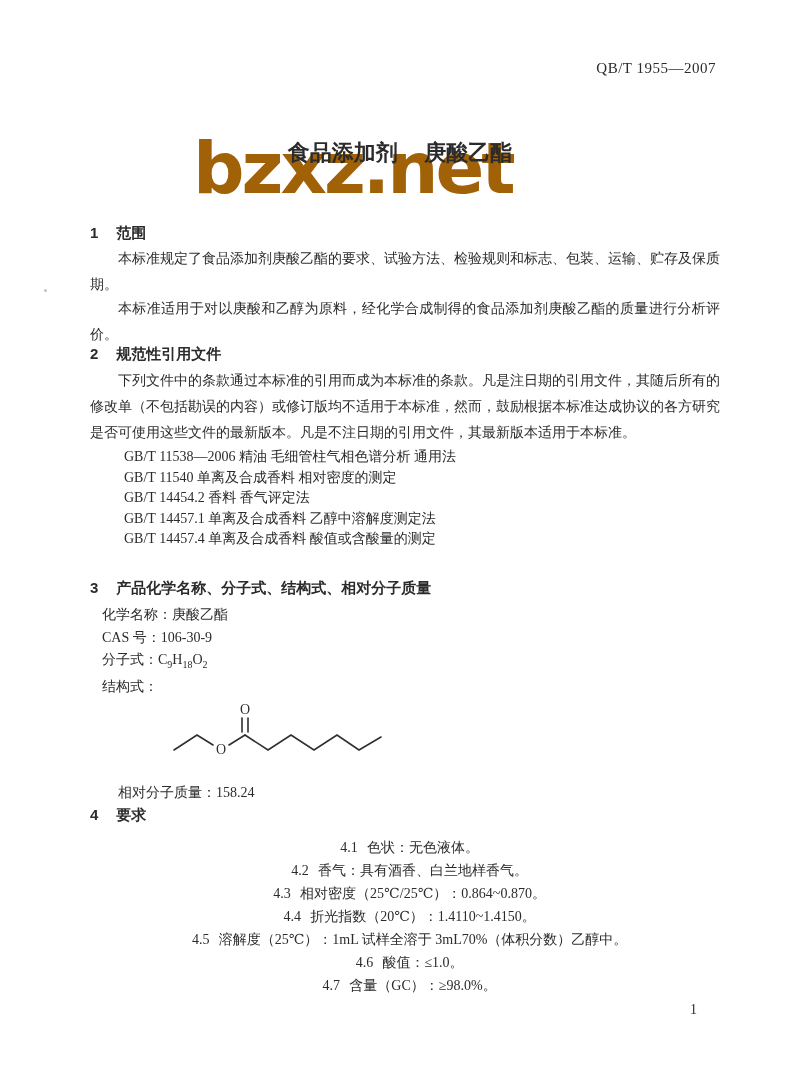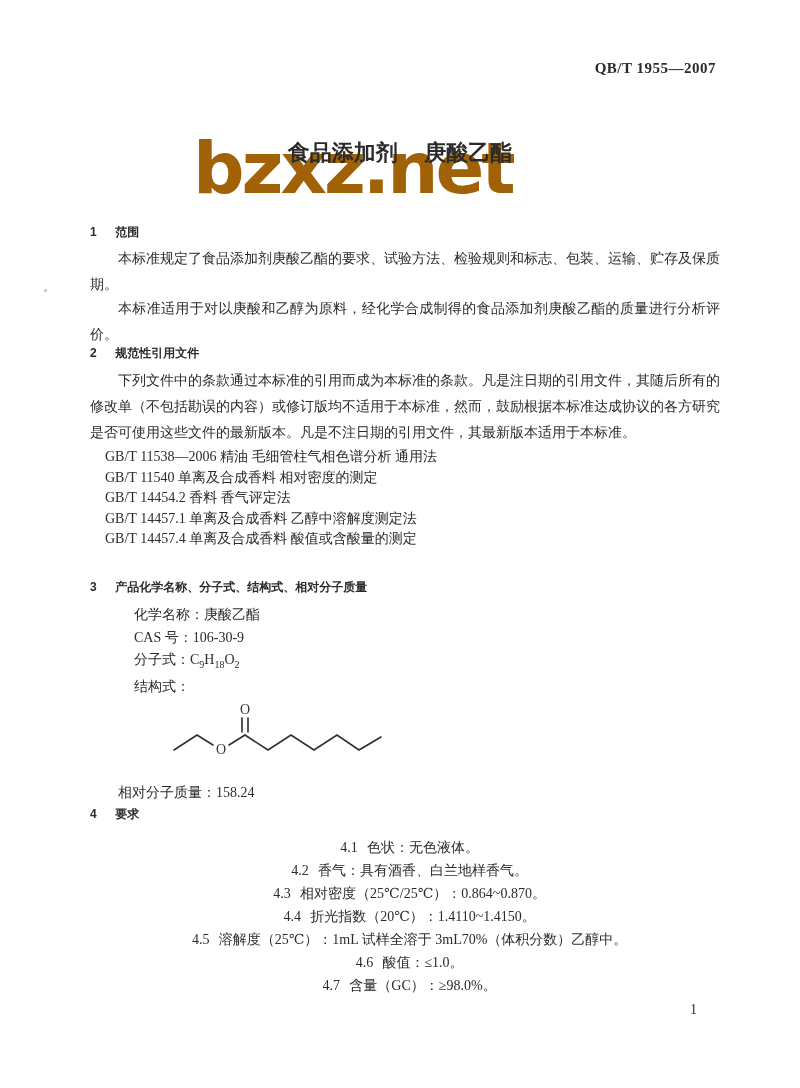--- a/index.html
+++ b/index.html
@@ -24,47 +24,47 @@
     letter-spacing: -3px;
     color: #a16207;
     z-index: 0;
     user-select: none;
   }
   .layer { position: absolute; z-index: 1; }
   .doc-code {
     top: 60px;
     right: 84px;
     font-size: 15px;
-    font-weight: 700;
+    font-weight: 400;
     letter-spacing: 0.5px;
   }
   .doc-title {
     top: 138px;
     left: 0;
     width: 100%;
     text-align: center;
     font-size: 22px;
     font-weight: bold;
     white-space: pre;
     font-family: Liberation Mono, monospace;
   }
   .col { left: 90px; width: 630px; }
   .sec-heading {
     font-family: "Liberation Sans", "DejaVu Sans", sans-serif;
-    font-size: 12px;
+    font-size: 15px;
     font-weight: bold;
   }
   .sec-heading .sec-num { display: inline-block; min-width: 22px; }
   .para {
     text-indent: 2em;
     line-height: 26px;
     text-align: justify;
   }
-  .ref-list { margin-left: 15px; line-height: 20.6px; }
-  .info-list { margin-left: 44px; line-height: 22.5px; }
+  .ref-list { margin-left: 34px; line-height: 20.6px; }
+  .info-list { margin-left: 12px; line-height: 22.5px; }
   .req-row { line-height: 23px; text-align: center; }
   .req-num { display: inline-block; width: 36px; }
   .molwt { margin-left: 28px; }
   .page-num { top: 1002px; left: 690px; font-size: 14px; }
   .artifact-dot {
     position: absolute;
     left: 44px; top: 289px;
     width: 3px; height: 3px;
     border-radius: 50%;
     background: #9a9a9a;

